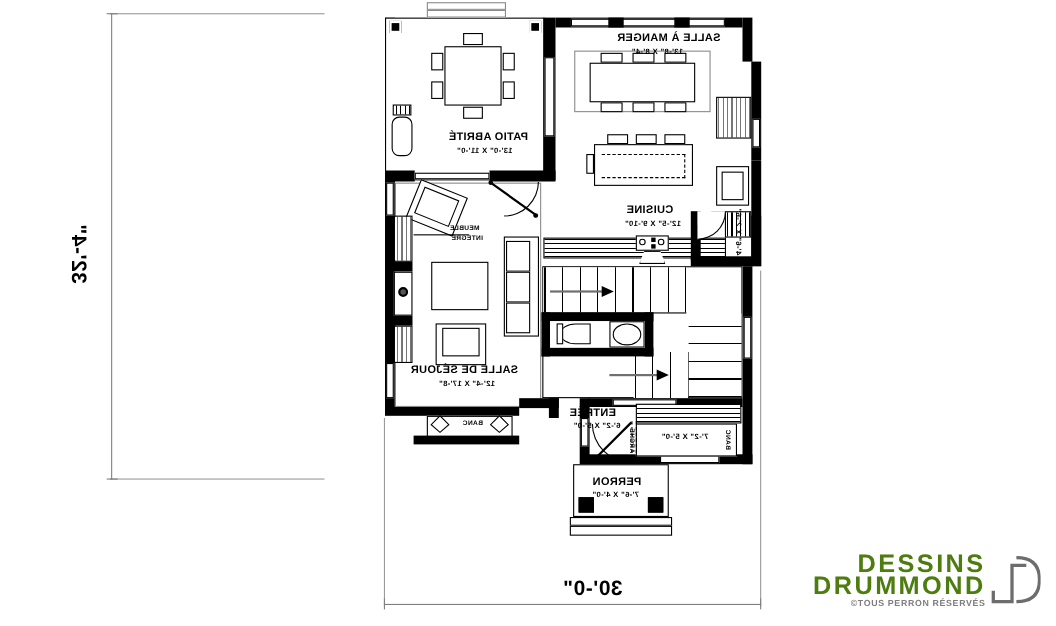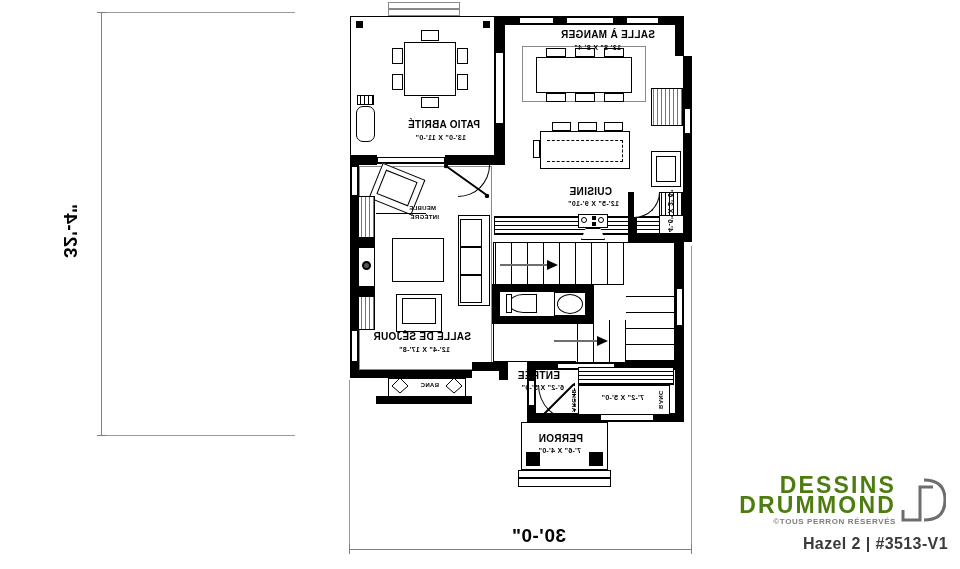--- a/index.html
+++ b/index.html
@@ -358,16 +358,15 @@
       <div class="logo-line1">DESSINS</div>
       <div class="logo-line2">DRUMMOND</div>
       <div class="logo-rsv">©TOUS PERRON RÉSERVÉS</div>
     </div>
     <div id="logo-mark">
       <svg width="46" height="46" viewBox="0 0 46 46">
         <path d="M3 33 L3 43 L20 43 L20 10 L33 10" fill="none" stroke="#6d6d6d" stroke-width="3"></path>
         <path d="M24 3 C40 3, 45 12, 45 23 C45 34, 40 43, 24 43" fill="none" stroke="#6d6d6d" stroke-width="3"></path>
       </svg>
     </div>
-    <div class="logo-plan">Hazel 2 | #3513-V1</div>
   </div>
 
 </div>
 
 </body></html>

